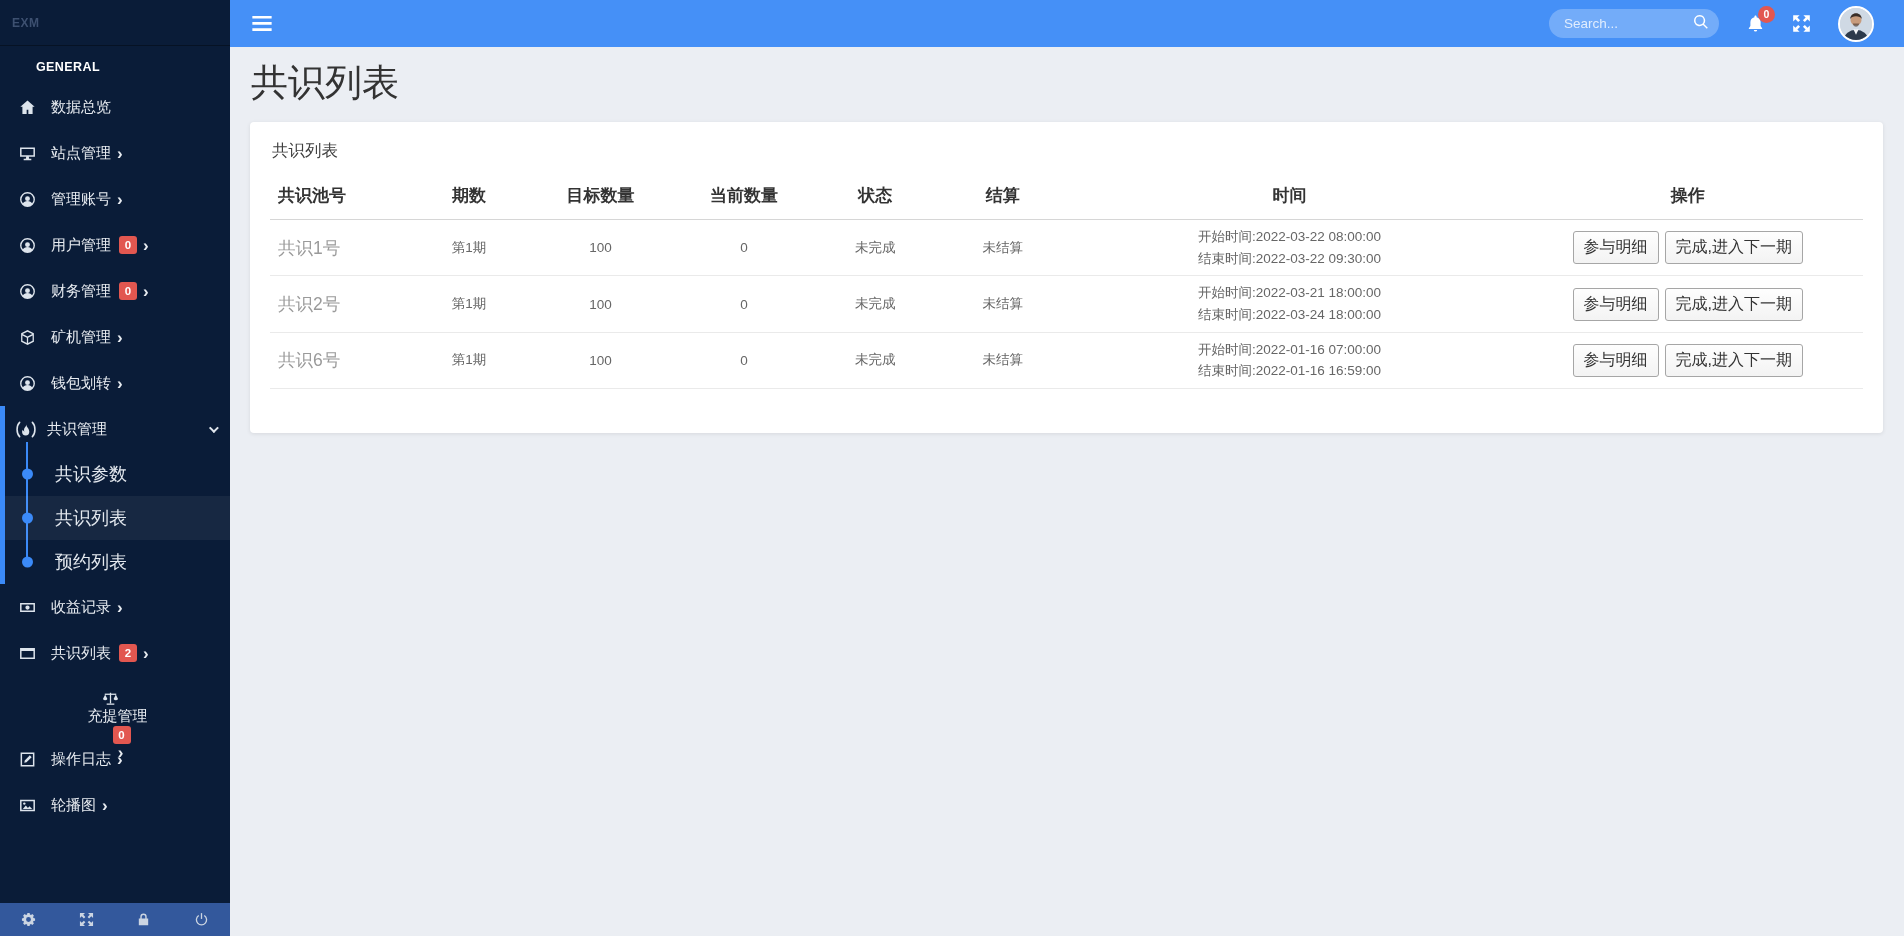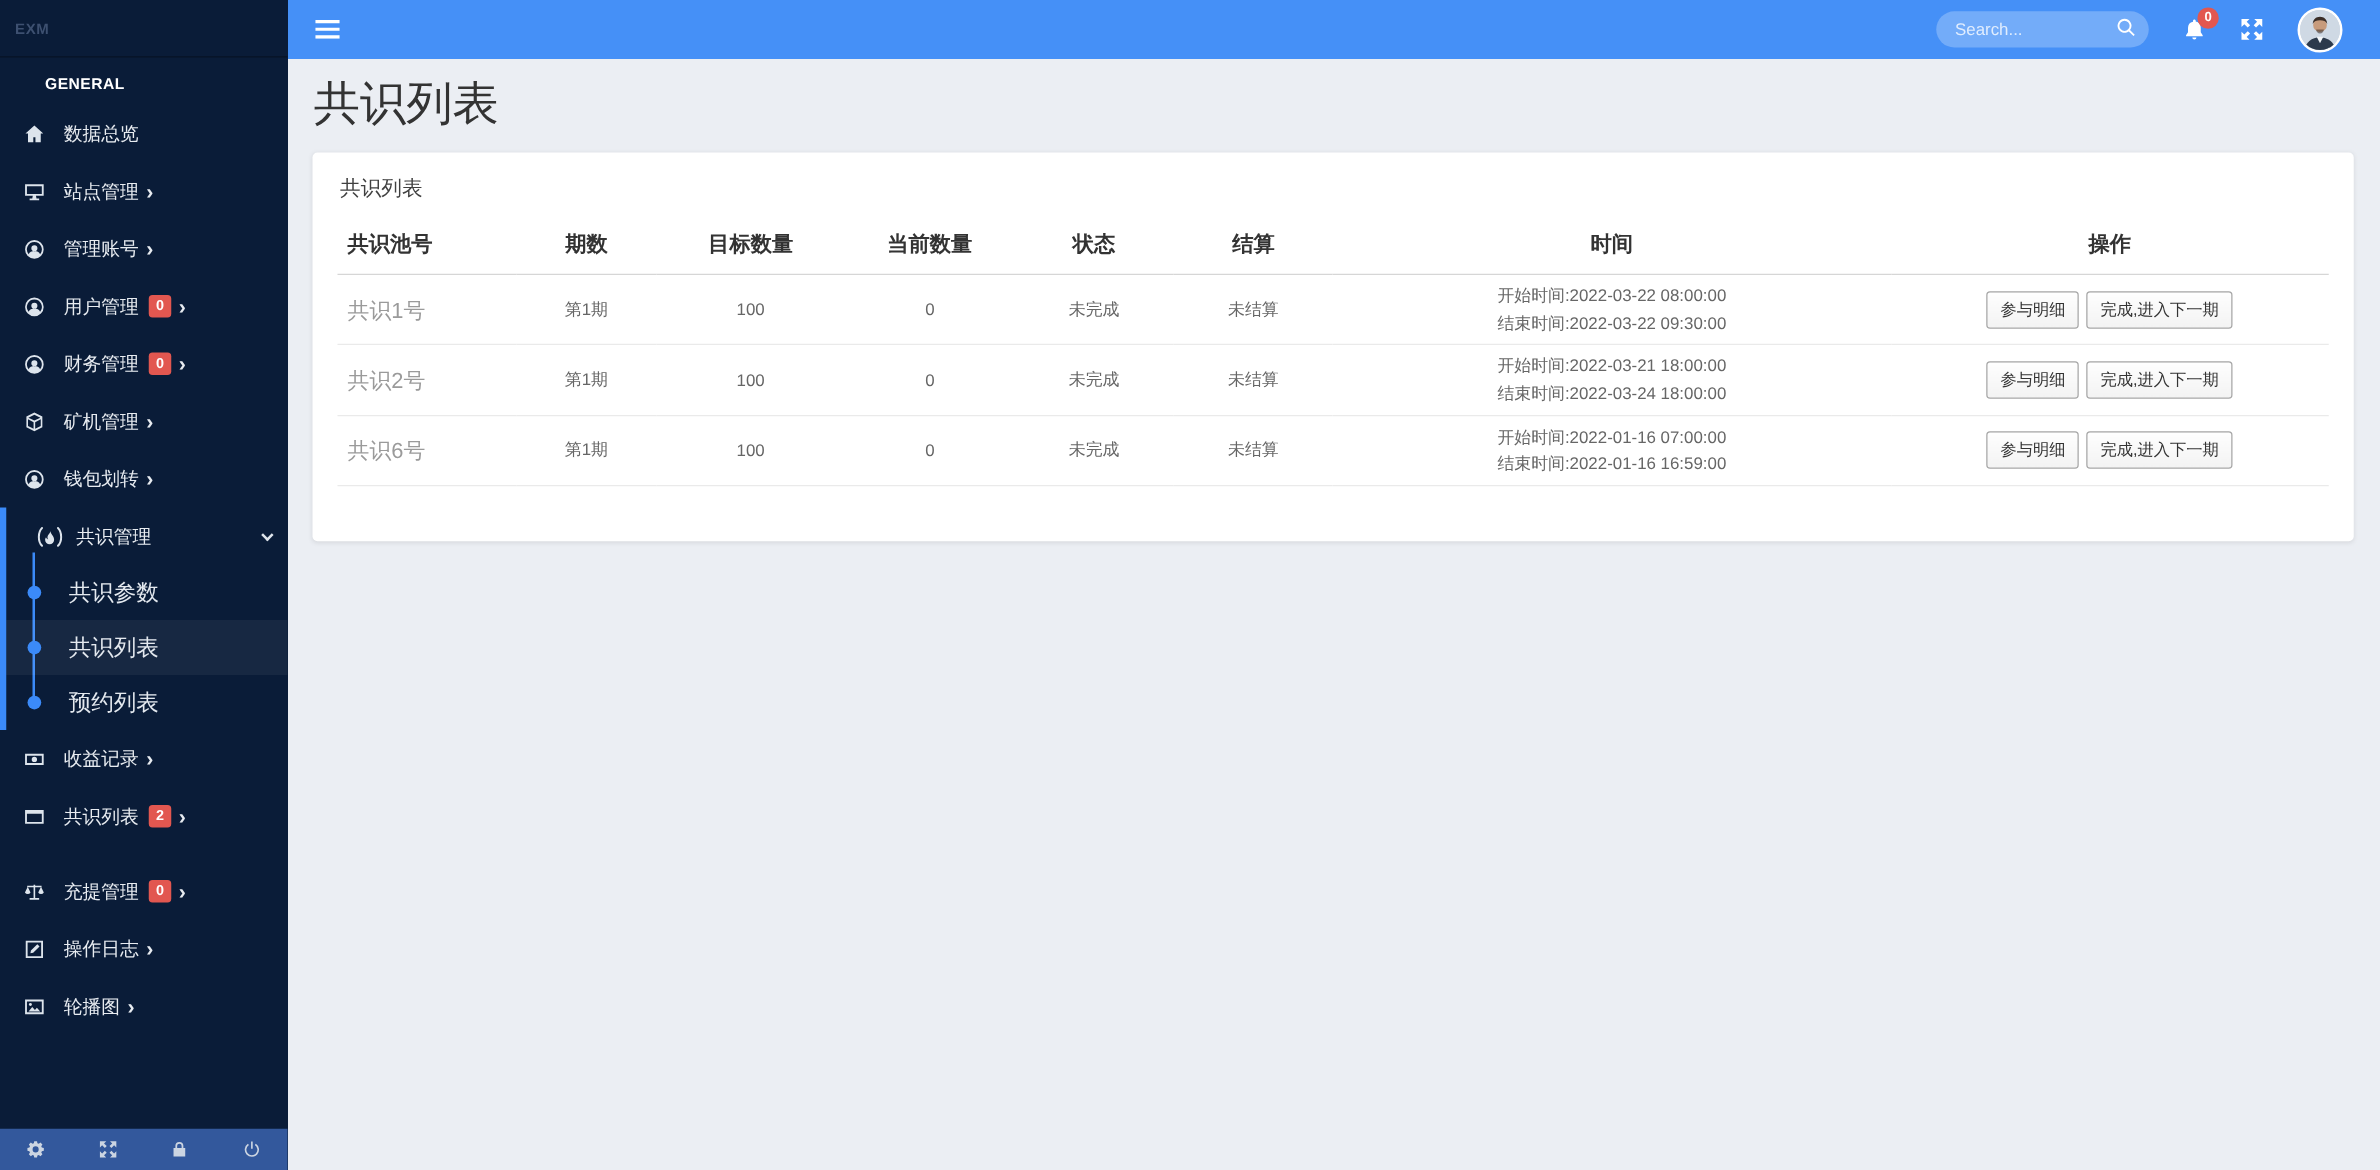--- a/index.html
+++ b/index.html
@@ -45,36 +45,36 @@
     min-width:18px;height:18px;line-height:18px;text-align:center;
     border-radius:3px;margin-left:8px;padding:0 4px;flex:none;
   }
   .arrow{margin-left:6px;font-size:17px;font-weight:bold;line-height:1;color:#e8ecf1;}
   .chev-down{
     margin-left:auto;width:7px;height:7px;flex:none;
     border-right:2px solid #dfe5ec;border-bottom:2px solid #dfe5ec;
     transform:rotate(45deg) translateY(-2px);
   }
   .menu-group.active{border-left:5px solid var(--accent);}
-  .menu-group.active .menu-item{padding-left:24px;}
+  .menu-group.active .menu-item{padding-left:10px;}
   .submenu{position:relative;}
   .submenu::before{
     content:'';position:absolute;left:21px;top:-10px;bottom:24px;width:2px;
     background:var(--accent);
   }
   .submenu-item{
     position:relative;display:flex;align-items:center;height:44px;
     padding-left:50px;font-size:18px;color:#e4e9ef;cursor:pointer;
   }
   .submenu-item.active{background:rgba(255,255,255,.055);}
   .dot{
     position:absolute;left:17px;top:50%;transform:translateY(-50%);
     width:11px;height:11px;border-radius:50%;background:var(--accent);
   }
-  .gap-before{margin-top:14px;}
+  .gap-before{margin-top:14px;flex-direction:column;}
   .sidebar-footer{
     position:absolute;left:0;bottom:0;width:230px;height:33px;
     background:var(--footer-bar);display:flex;align-items:center;
     justify-content:space-around;
   }
   .footer-btn{
     background:none;border:none;padding:0;margin:0;cursor:pointer;color:#ccd5e2;display:flex;
   }
   .footer-btn svg{width:15px;height:15px;fill:currentColor;}
 
@@ -127,21 +127,21 @@
   }
   th.left{text-align:left;padding-left:8px;}
   td{
     font-size:13.5px;color:#666;text-align:center;padding:6px;
     border-bottom:1px solid #eaeaea;vertical-align:middle;height:51px;
   }
   td.pool{text-align:left;padding-left:8px;font-size:17.5px;color:#9a9a9a;}
   .time-block{display:inline-block;text-align:left;line-height:1.6;}
   .btn{
     display:inline-block;padding:5px 10px;border:1px solid #a6a6a6;border-radius:3px;
-    background:linear-gradient(#fefefe,#f3f3f3);color:#333;font-size:13px;
+    background:linear-gradient(#fefefe,#f3f3f3);color:#333;font-size:16px;
     cursor:pointer;margin:4px 3px;white-space:nowrap;font-family:inherit;
   }
   col.c-pool{width:9%;}col.c-period{width:7%;}col.c-target{width:9.5%;}
   col.c-current{width:8.5%;}col.c-status{width:8%;}col.c-settle{width:8%;}
   col.c-time{width:28%;}col.c-actions{width:22%;}
 </style>
 </head>
 <body>
 
 <aside class="sidebar">

